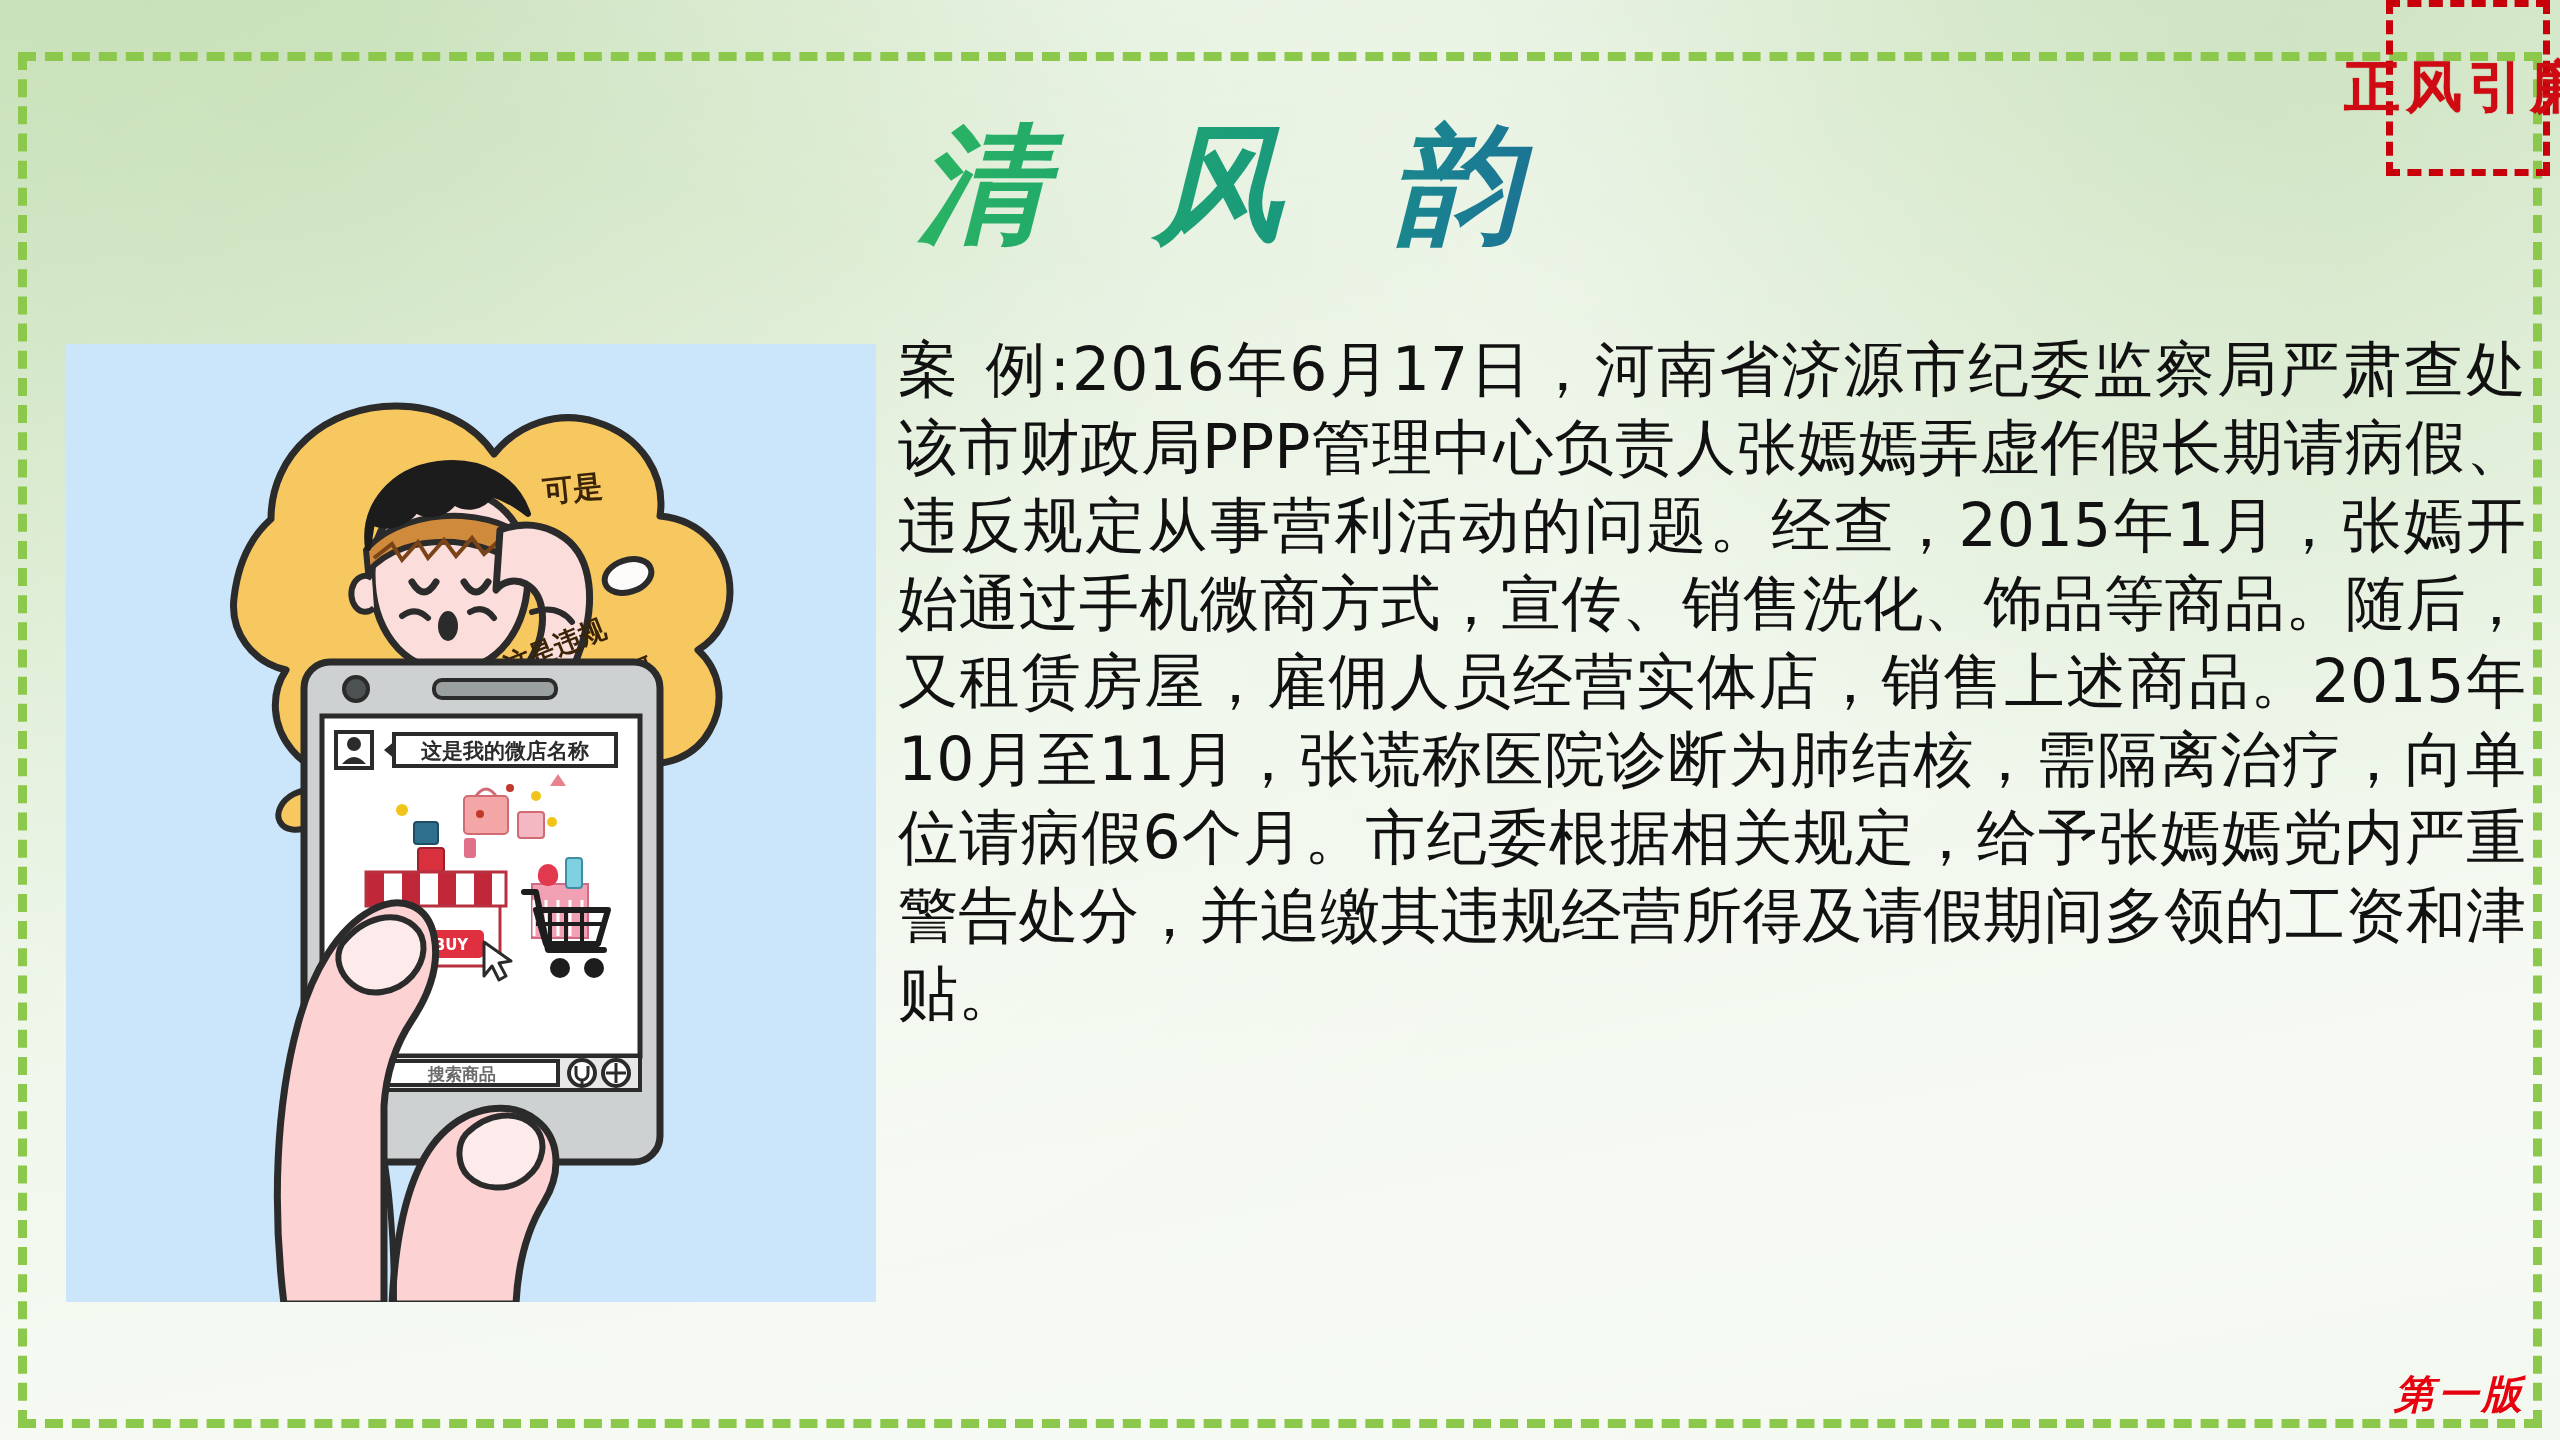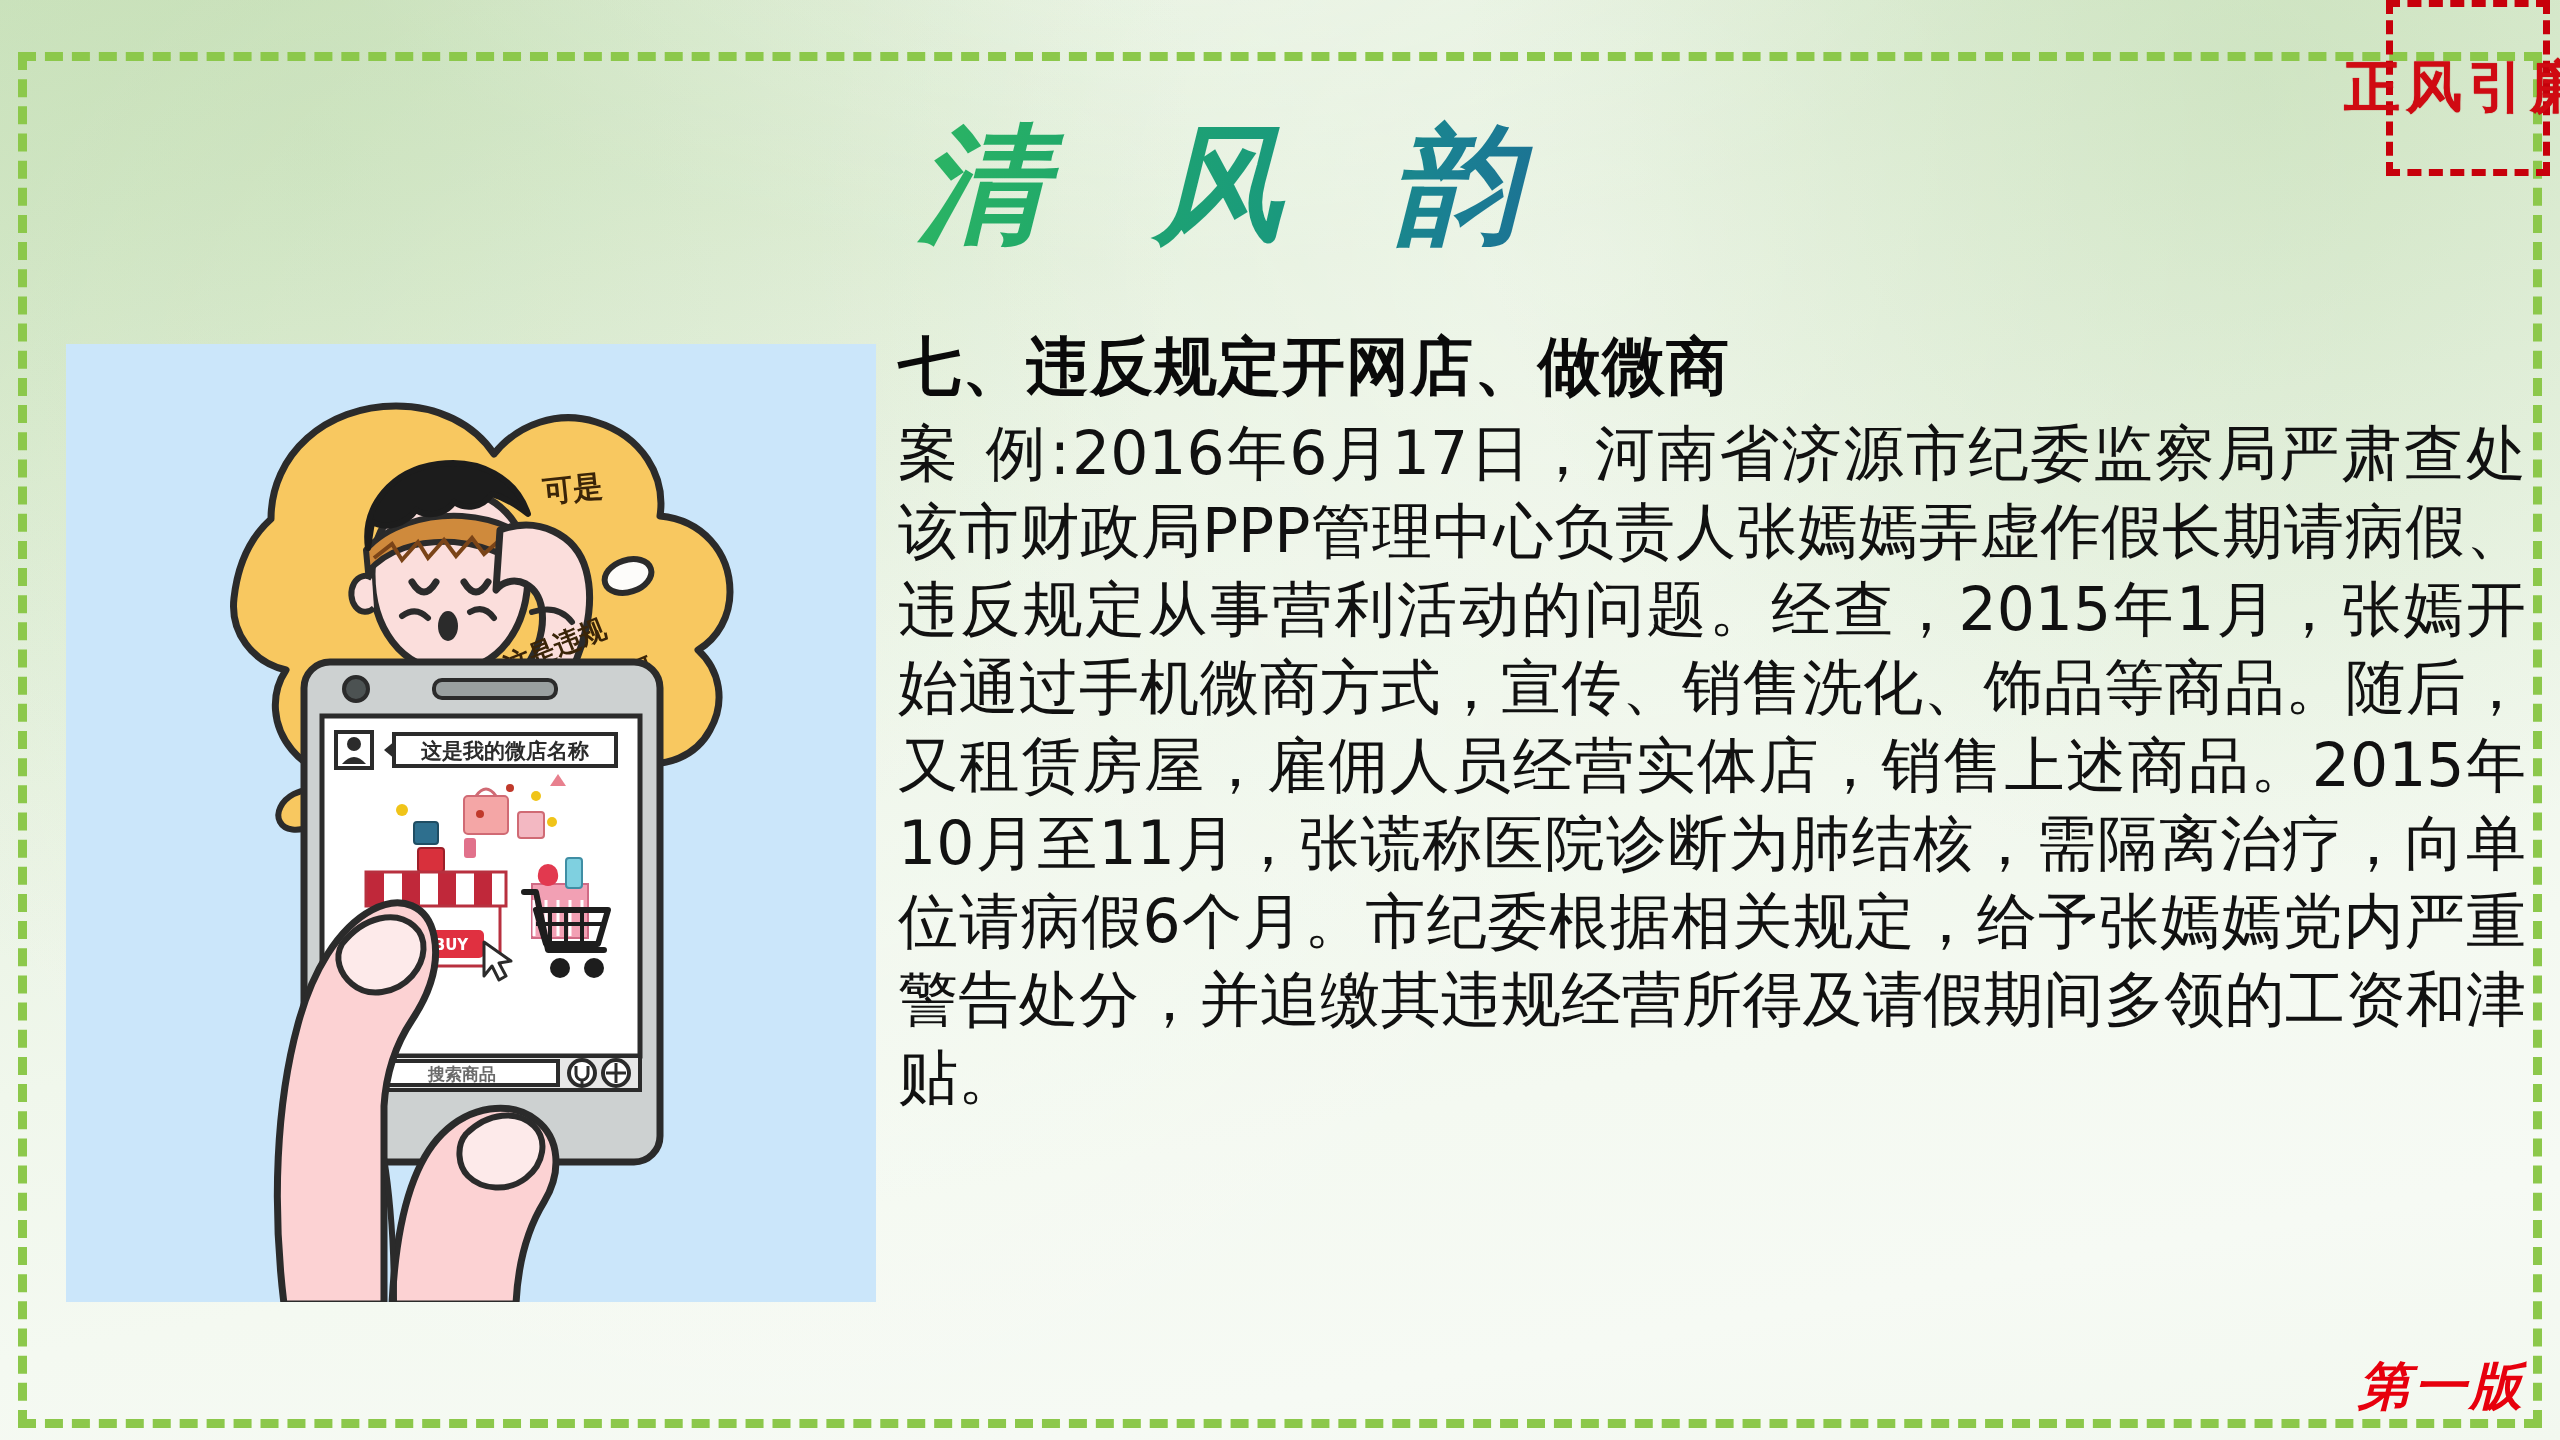--- a/index.html
+++ b/index.html
@@ -110,21 +110,21 @@
     white-space: nowrap;
     text-shadow: 0 0 1px #b3000a;
   }
 
   
   #edition-mark {
     position: absolute;
     right: 34px;
     bottom: 18px;
     font-family: "Liberation Serif", "DejaVu Serif", serif;
-    font-size: 52px;
+    font-size: 40px;
     font-weight: 700;
     font-style: italic;
     color: #e7000d;
     letter-spacing: 4px;
     z-index: 8;
     white-space: nowrap;
     margin-left: 25px;
   }
 
   
@@ -380,20 +380,19 @@
                    C462 884 452 918 450 960 Z" fill="#fcd2d3" stroke="#2b2b2b" stroke-width="7" stroke-linejoin="round"></path>
           <path d="M400 790 C422 768 452 766 468 782 C482 796 478 820 460 834
                    C442 848 416 846 402 832 C392 822 390 802 400 790 Z" fill="#fdeaea" stroke="#2b2b2b" stroke-width="6"></path>
 
           <path d="M318 814 q10 60 10 146" fill="none" stroke="#2b2b2b" stroke-width="6"></path>
         </g>
       </svg>
     </div>
 
     <div id="article">
-      <h2 id="article-heading">七、违反规定开网店、做微商</h2>
 
 
       <p class="article-para"><span class="case-label">案 例:</span><span>2016年6月17日，河南省济源市纪委监察局严肃查处该市财政局PPP管理中心负责人张嫣嫣弄虚作假长期请病假、违反规定从事营利活动的问题。经查，2015年1月，张嫣开始通过手机微商方式，宣传、销售洗化、饰品等商品。随后，又租赁房屋，雇佣人员经营实体店，销售上述商品。2015年10月至11月，张谎称医院诊断为肺结核，需隔离治疗，向单位请病假6个月。市纪委根据相关规定，给予张嫣嫣党内严重警告处分，并追缴其违规经营所得及请假期间多领的工资和津贴。</span></p>
     </div>
 
   </div>
 </div>
 
 </body></html>

